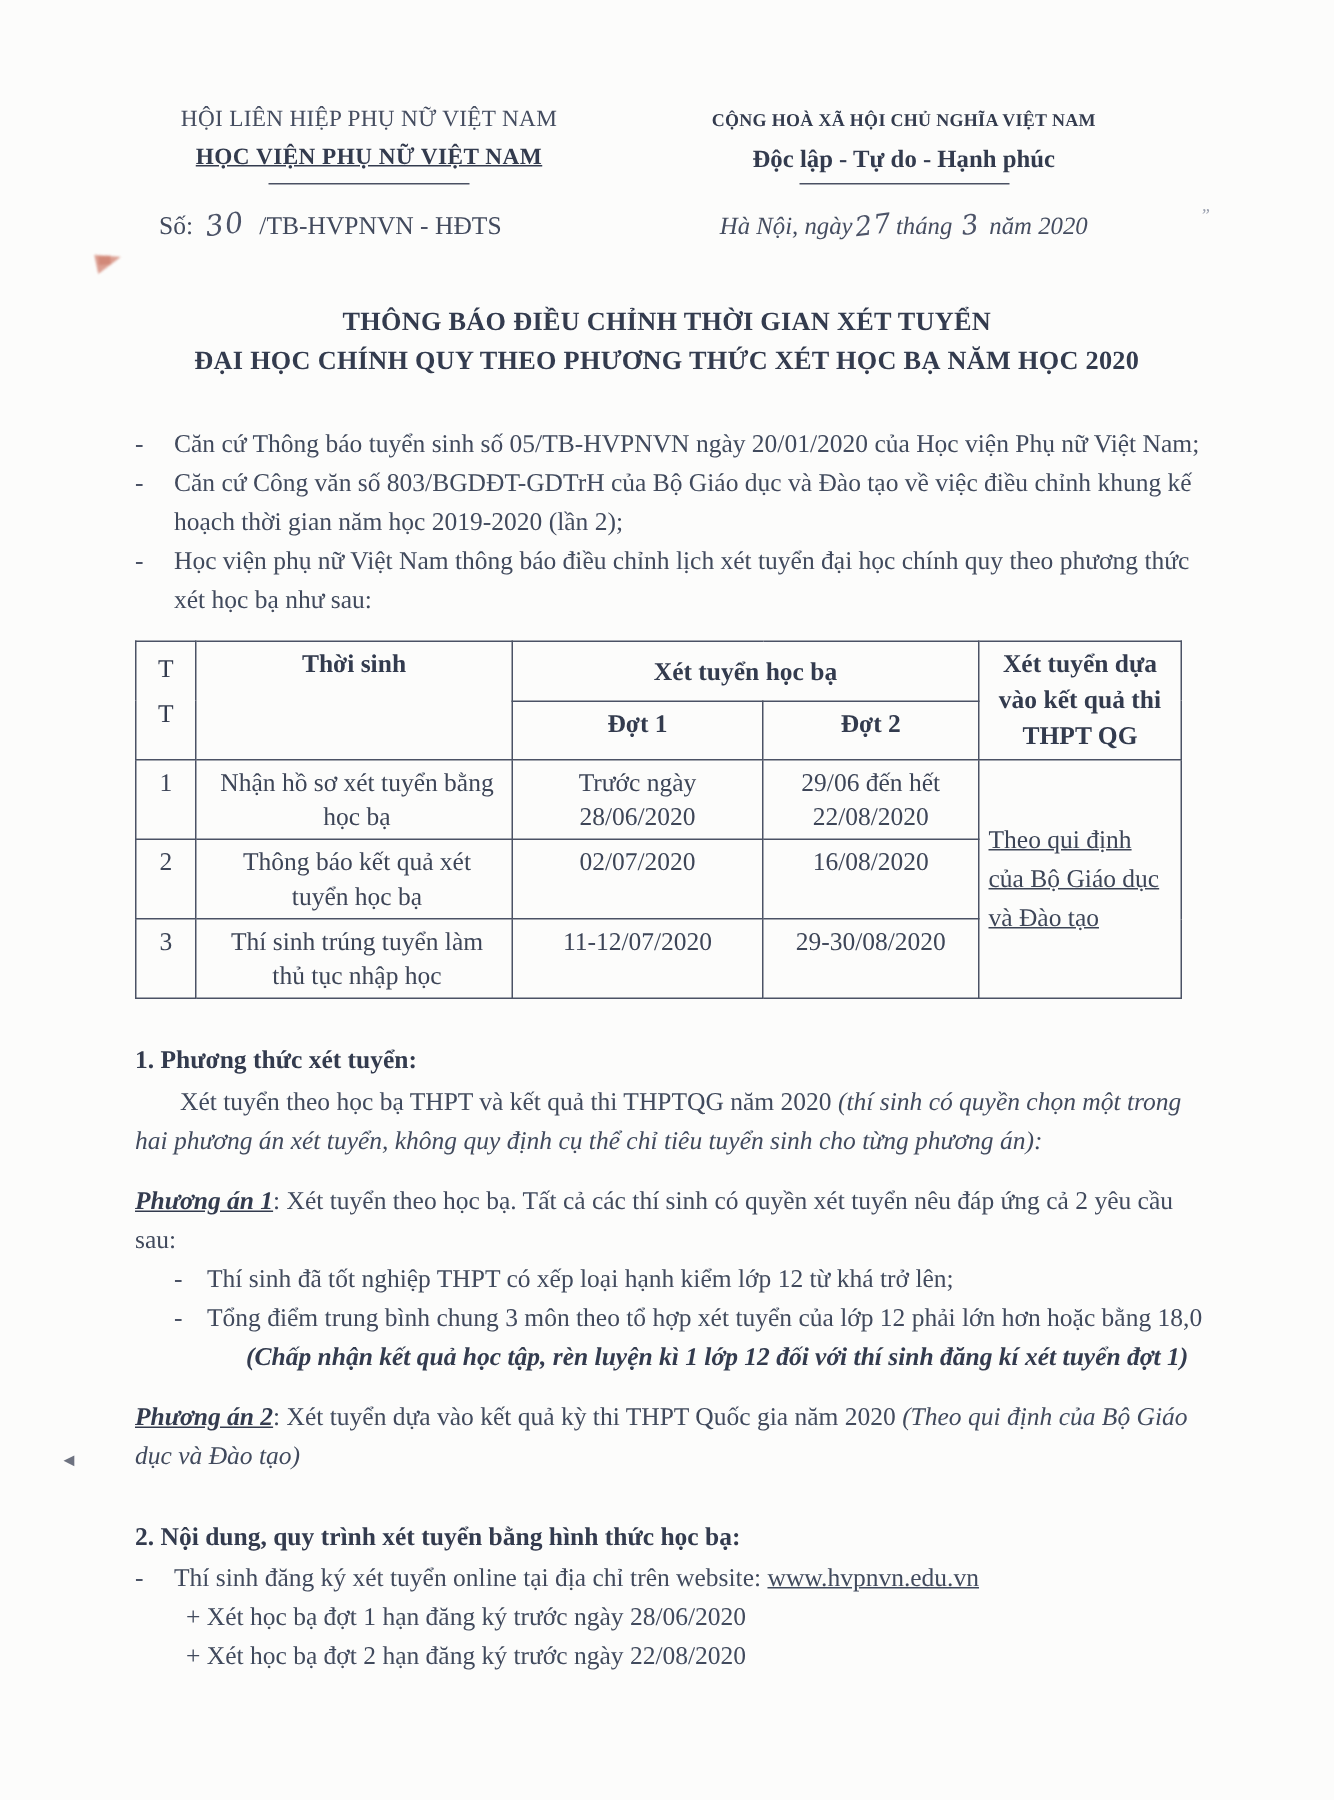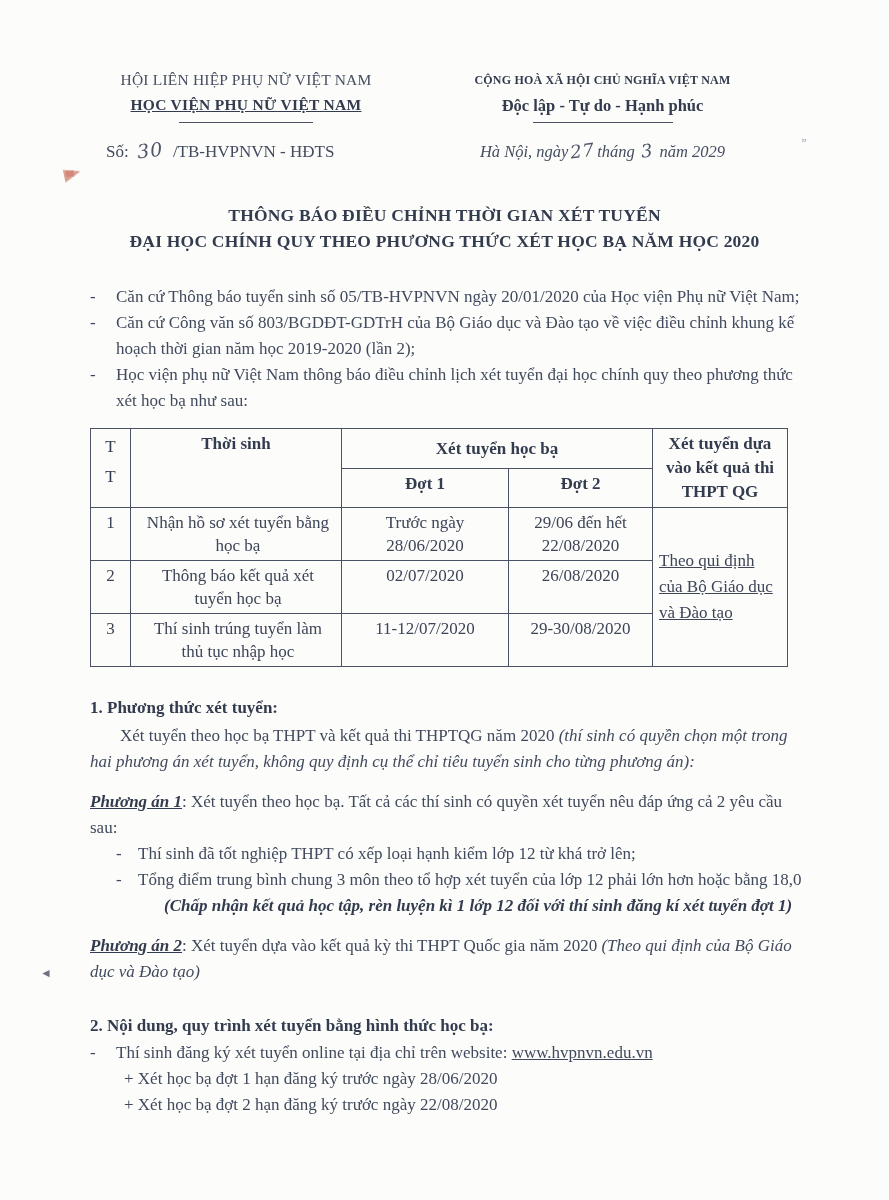--- a/index.html
+++ b/index.html
@@ -98,21 +98,21 @@
       <div class="national-motto">Độc lập - Tự do - Hạnh phúc</div>
       <div class="motto-rule"></div>
     </div>
   </div>
 
   <div class="meta-row">
     <div class="doc-number">
       <span>Số:</span><span class="hand">30</span><span>/TB-HVPNVN - HĐTS</span>
     </div>
     <div class="issue-date">
-      <span>Hà Nội, ngày</span><span class="hand">27</span><span>tháng</span> <span class="hand">3</span> <span>năm 2029</span>
+      <span>Hà Nội, ngày</span><span class="hand">27</span><span>tháng</span> <span class="hand">3</span> <span>năm 2020</span>
     </div>
   </div>
 
   <div class="doc-title">
     <div>THÔNG BÁO ĐIỀU CHỈNH THỜI GIAN XÉT TUYỂN</div>
     <div>ĐẠI HỌC CHÍNH QUY THEO PHƯƠNG THỨC XÉT HỌC BẠ NĂM HỌC 2020</div>
   </div>
 
   <div class="preamble">
     <div class="p-item">
@@ -155,21 +155,21 @@
           <td class="c-num">1</td>
           <td class="c-label">Nhận hồ sơ xét tuyển bằng học bạ</td>
           <td class="c-date">Trước ngày 28/06/2020</td>
           <td class="c-date">29/06 đến hết 22/08/2020</td>
           <td rowspan="3" class="c-merged">Theo qui định của Bộ Giáo dục và Đào tạo</td>
         </tr>
         <tr>
           <td class="c-num">2</td>
           <td class="c-label">Thông báo kết quả xét tuyển học bạ</td>
           <td class="c-date">02/07/2020</td>
-          <td class="c-date">26/08/2020</td>
+          <td class="c-date">16/08/2020</td>
         </tr>
         <tr>
           <td class="c-num">3</td>
           <td class="c-label">Thí sinh trúng tuyển làm thủ tục nhập học</td>
           <td class="c-date">11-12/07/2020</td>
           <td class="c-date">29-30/08/2020</td>
         </tr>
       </tbody>
     </table>
   </div>

